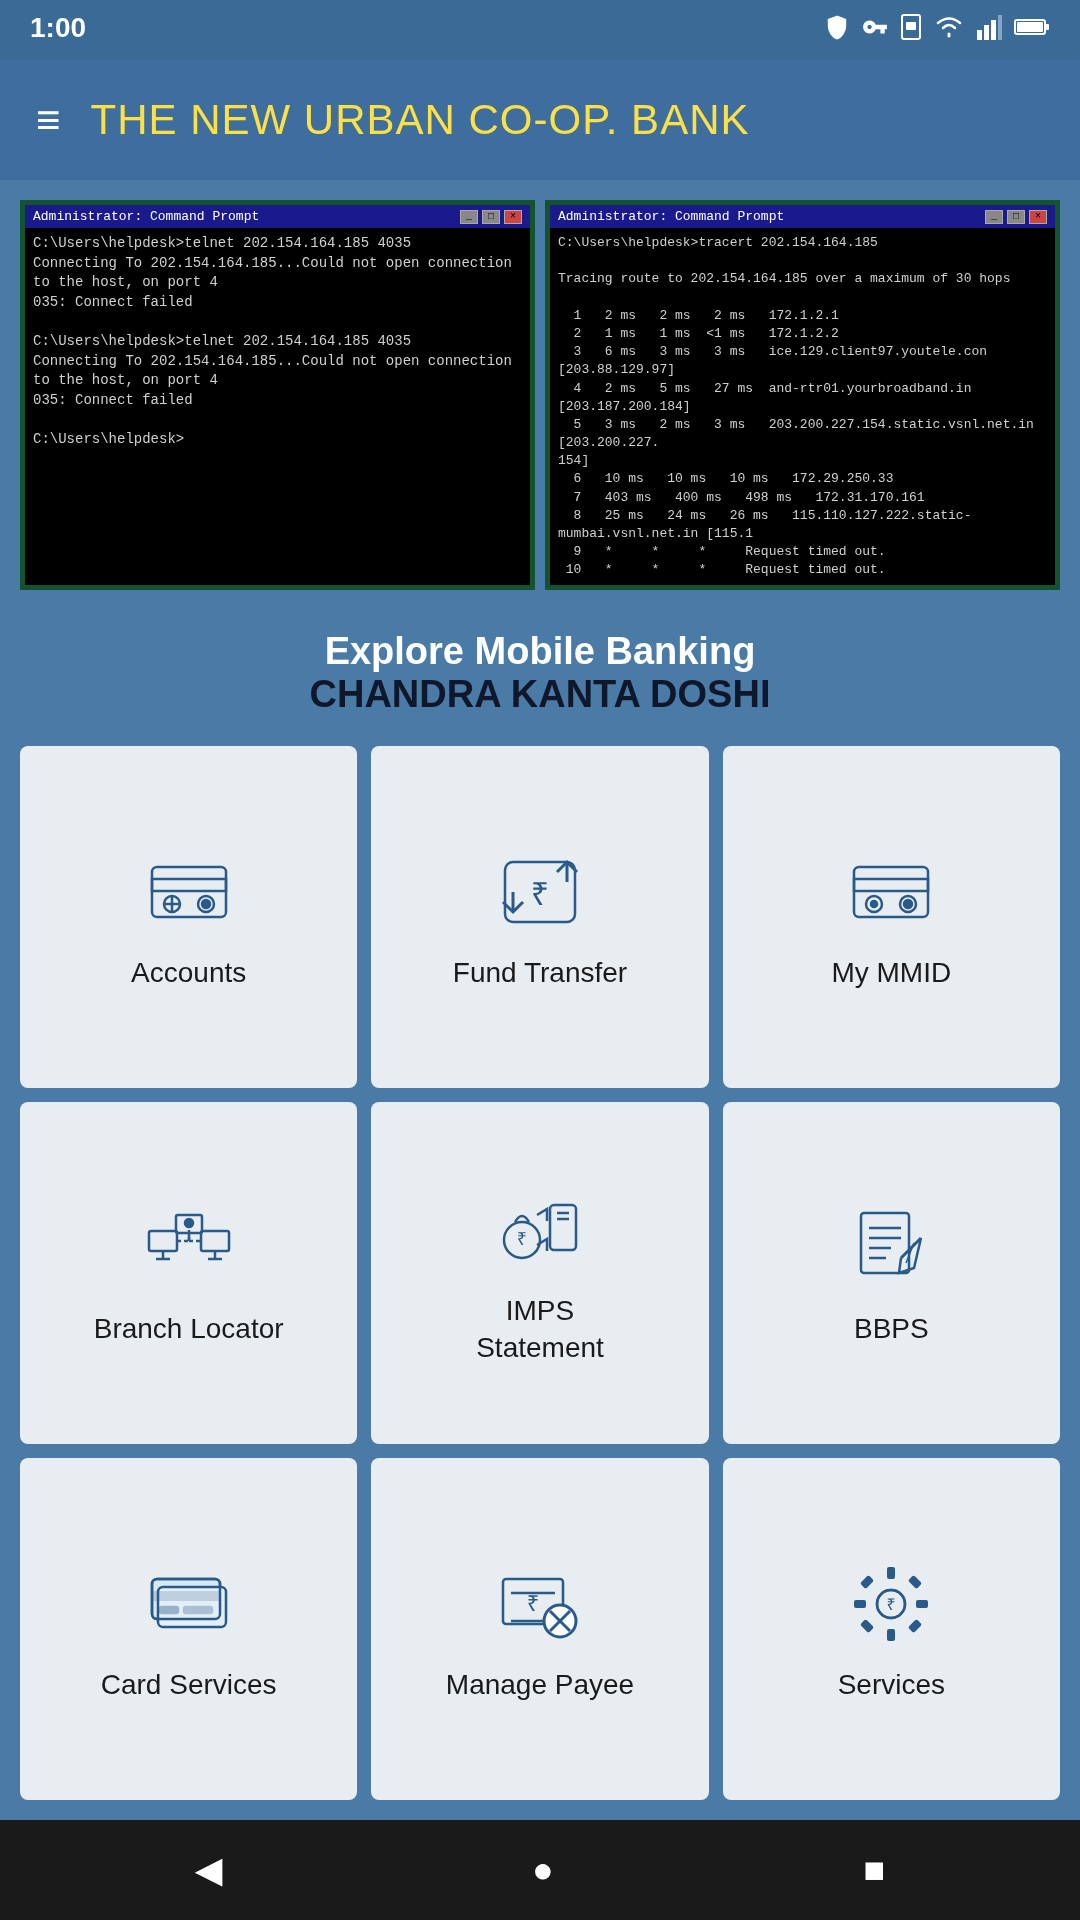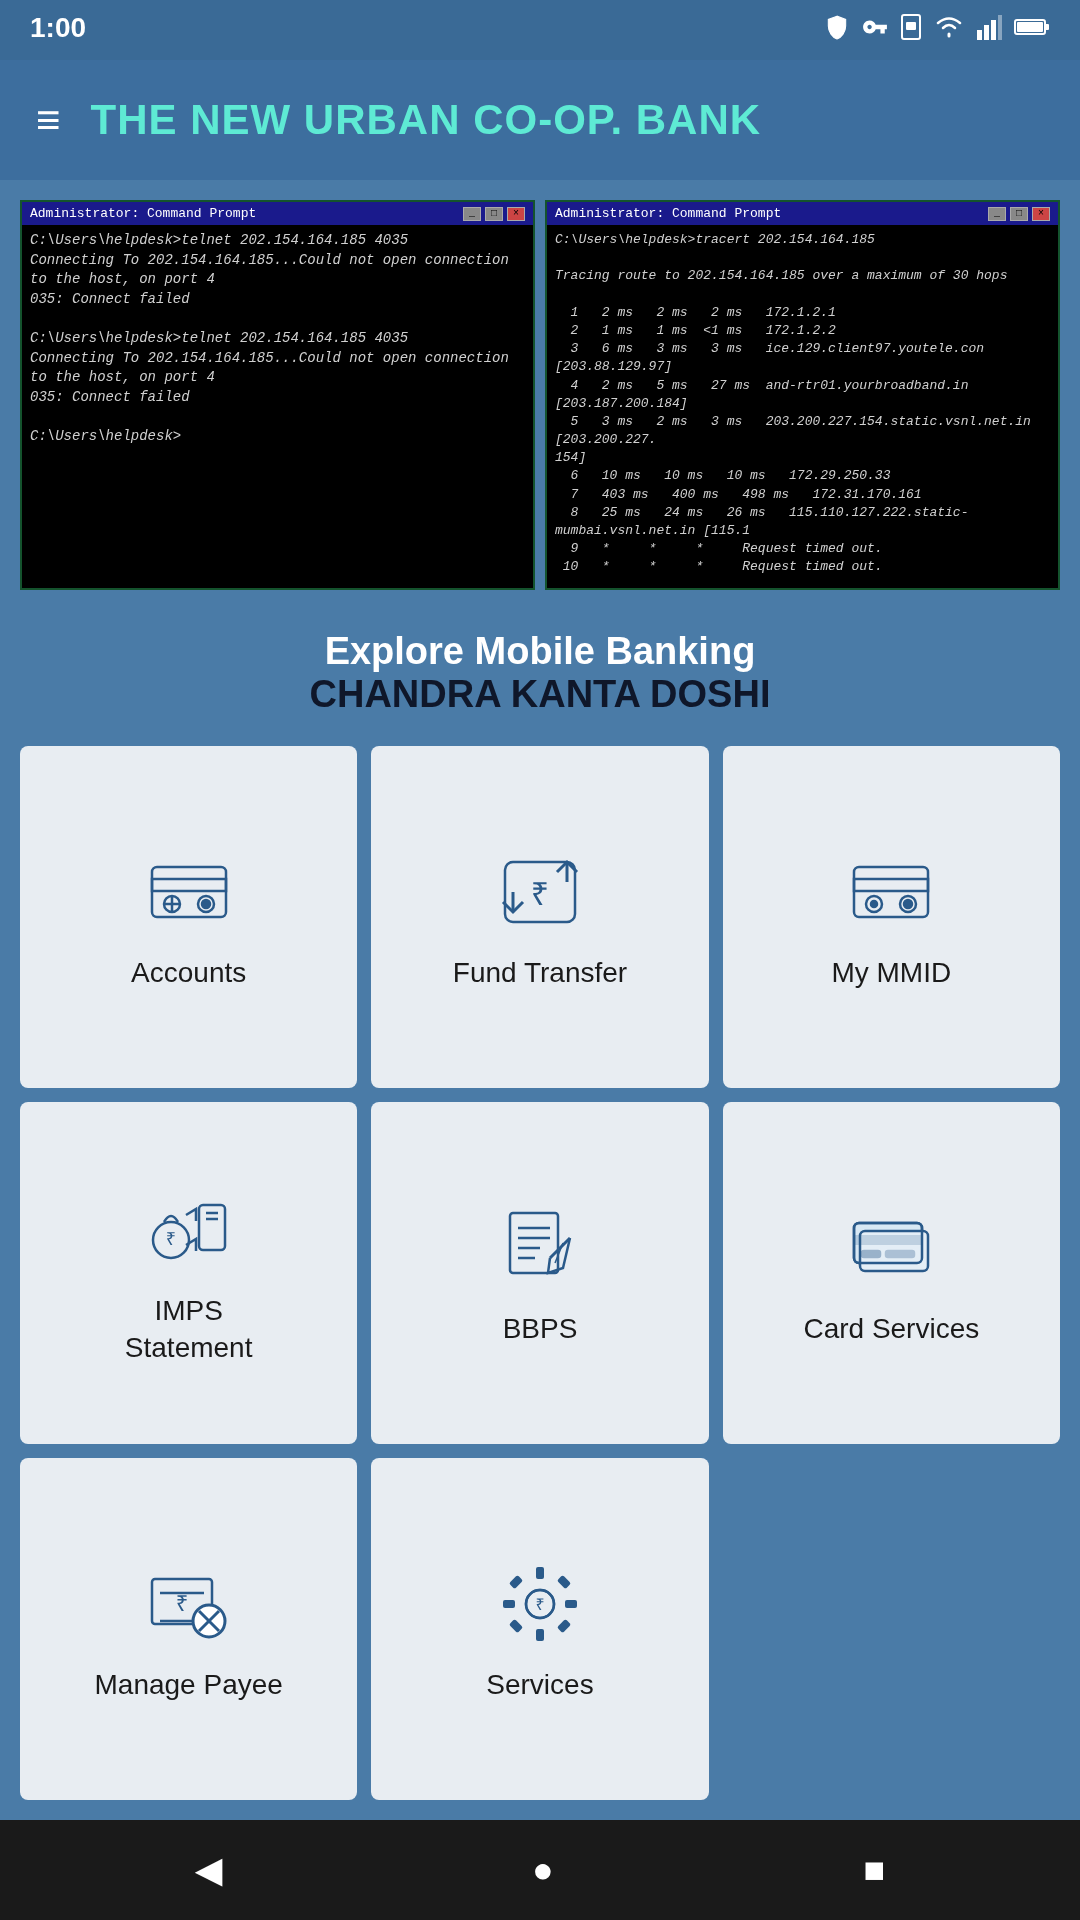--- a/index.html
+++ b/index.html
@@ -44,42 +44,42 @@
       padding: 28px 36px;
       height: 120px;
     }
     .hamburger {
       color: white;
       font-size: 42px;
       margin-right: 30px;
       cursor: pointer;
     }
     .header-title {
-      color: #5eead4;
+      color: #fde047;
       font-size: 42px;
-      font-weight: bold;
+      font-weight: normal;
       letter-spacing: 1px;
     }
 
     
     .cmd-area {
       background: #4a7ba7;
       padding: 20px 20px 10px 20px;
       display: flex;
       gap: 10px;
       height: 420px;
     }
     .cmd-window {
       flex: 1;
       background: black;
       color: #d0d0d0;
       font-family: 'Courier New', monospace;
       font-size: 15px;
       overflow: hidden;
-      border: 2px solid #14532d;
+      border: 5px solid #14532d;
     }
     .cmd-titlebar {
       background: #1a1a8c;
       color: white;
       padding: 4px 8px;
       font-size: 14px;
       display: flex;
       justify-content: space-between;
       align-items: center;
     }
@@ -95,21 +95,20 @@
       font-size: 10px;
       display: flex;
       align-items: center;
       justify-content: center;
       color: black;
     }
     .cmd-content {
       padding: 6px 8px;
       line-height: 1.4;
       font-size: 14px;
-      font-style: italic;
     }
 
     
     .explore-section {
       background: #4a7ba7;
       text-align: center;
       padding: 30px 27px 20px;
     }
     .explore-title {
       color: white;
@@ -340,20 +339,42 @@
         <rect x="8" y="32" width="74" height="12"></rect>
         <circle cx="28" cy="57" r="8" fill="none"></circle>
         <circle cx="28" cy="57" r="3" fill="#2a5a8a"></circle>
         <circle cx="62" cy="57" r="8"></circle>
         <circle cx="62" cy="57" r="4" fill="#2a5a8a"></circle>
       </svg>
     </div>
     <span class="grid-label">My MMID</span>
   </div>
 
+  <div class="grid-item">
+    <div class="grid-icon">
+      <svg viewBox="0 0 90 90" stroke="#2a5a8a" fill="none" stroke-width="2.5">
+
+        <rect x="5" y="28" width="28" height="20" rx="2"></rect>
+        <line x1="19" y1="48" x2="19" y2="56"></line>
+        <line x1="12" y1="56" x2="26" y2="56"></line>
+        <rect x="57" y="28" width="28" height="20" rx="2"></rect>
+        <line x1="71" y1="48" x2="71" y2="56"></line>
+        <line x1="64" y1="56" x2="78" y2="56"></line>
+
+        <line x1="33" y1="38" x2="45" y2="38" stroke-dasharray="4,3"></line>
+        <line x1="45" y1="38" x2="57" y2="38" stroke-dasharray="4,3"></line>
+        <line x1="45" y1="20" x2="45" y2="38" stroke-dasharray="4,3"></line>
+        <circle cx="45" cy="20" r="4" fill="#2a5a8a"></circle>
+
+        <rect x="32" y="12" width="26" height="18" rx="2"></rect>
+        <line x1="45" y1="30" x2="45" y2="38"></line>
+      </svg>
+    </div>
+    <span class="grid-label">Branch Locator</span>
+  </div>
 
   <div class="grid-item">
     <div class="grid-icon">
       <svg viewBox="0 0 90 90" stroke="#2a5a8a" fill="none" stroke-width="2.5">
 
         <circle cx="27" cy="55" r="18"></circle>
         <path d="M20 37 Q27 25 34 37"></path>
         <text x="27" y="60" text-anchor="middle" font-size="18" fill="#2a5a8a" stroke="none" font-family="Arial">₹</text>
 
         <rect x="55" y="20" width="26" height="45" rx="4"></rect>

